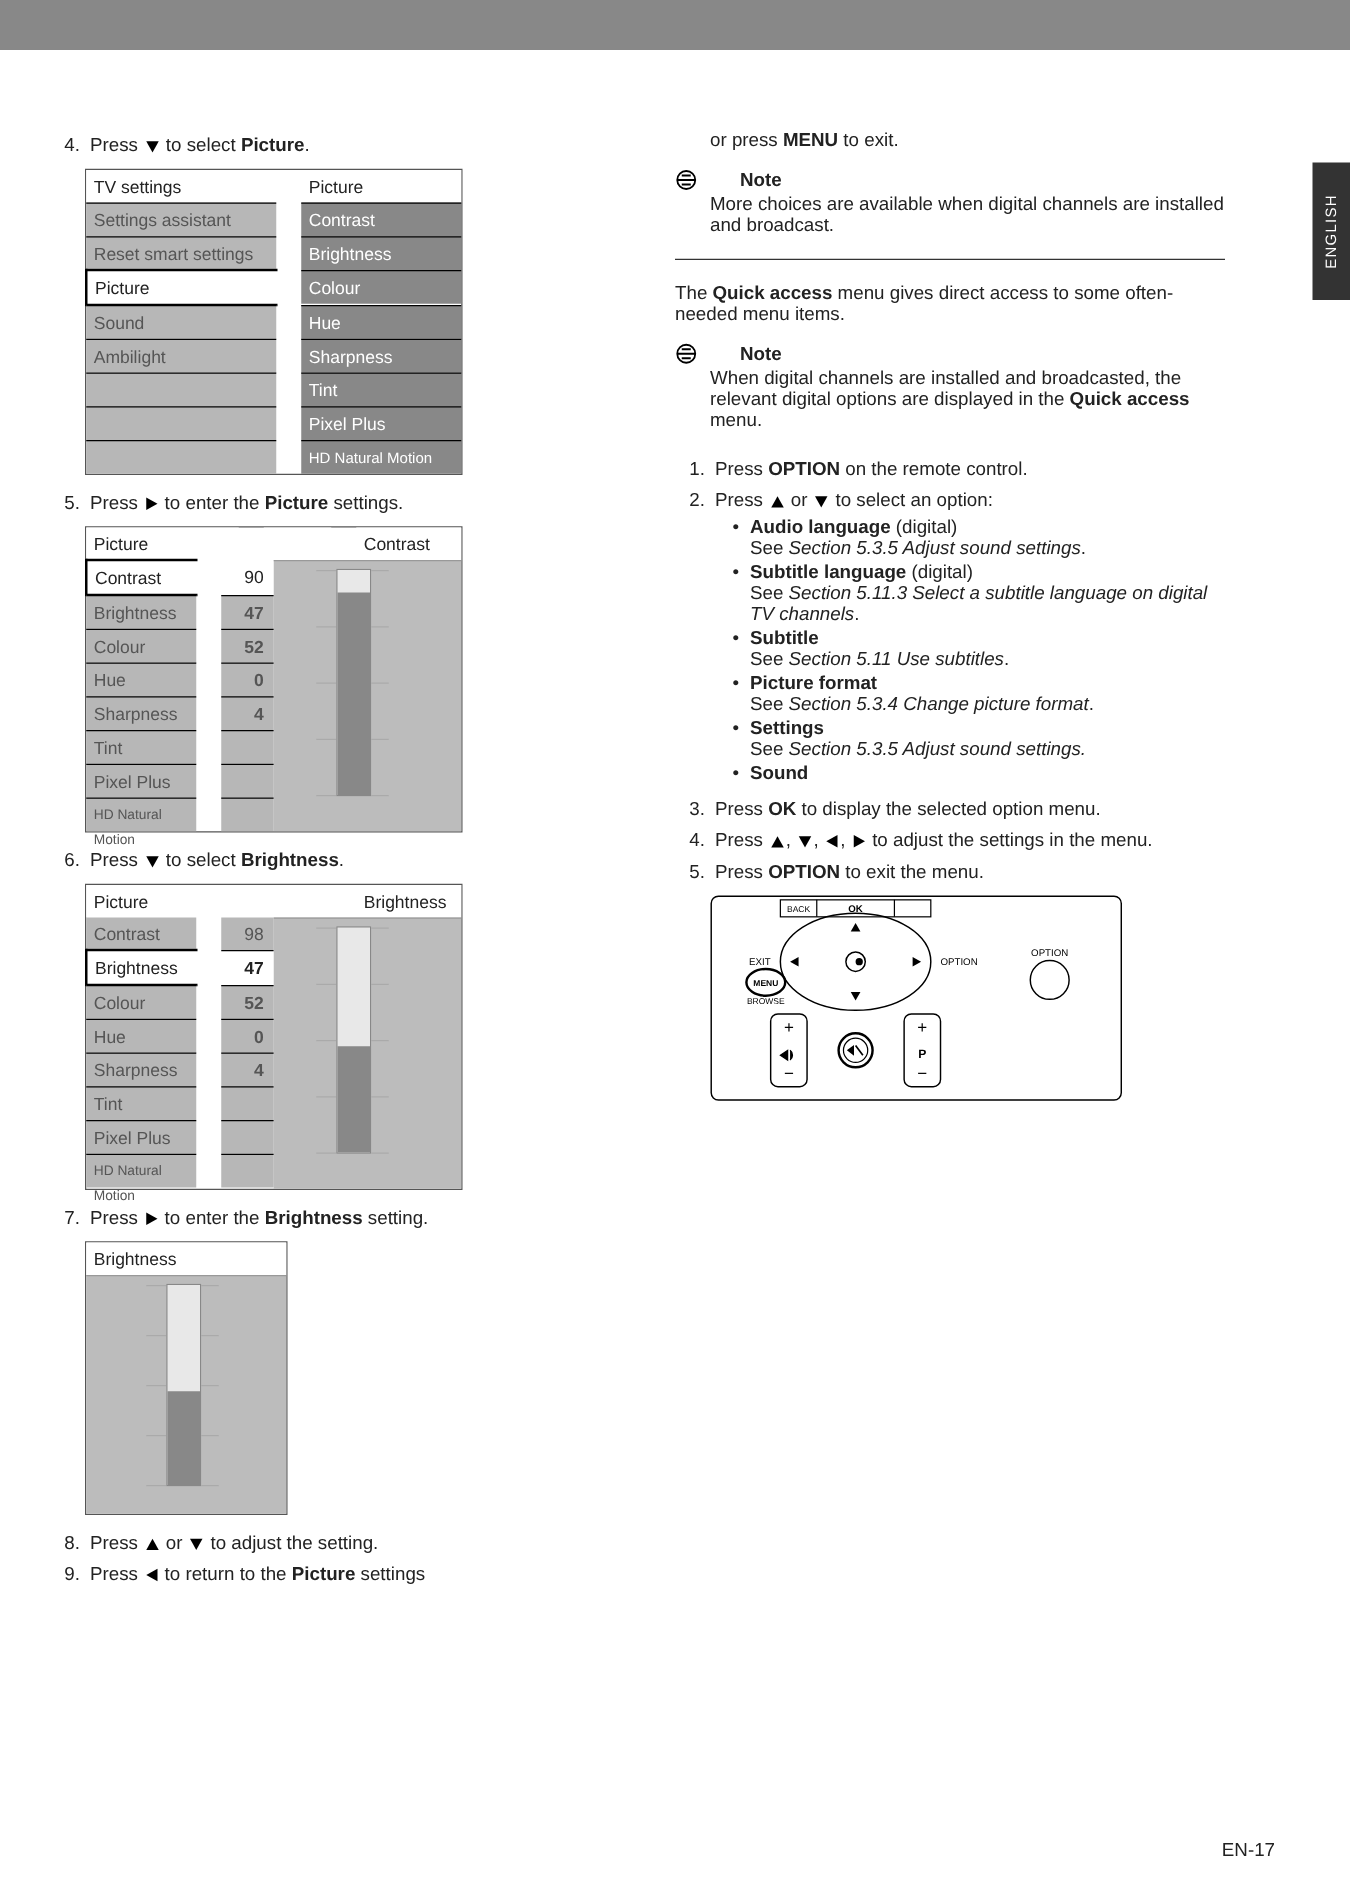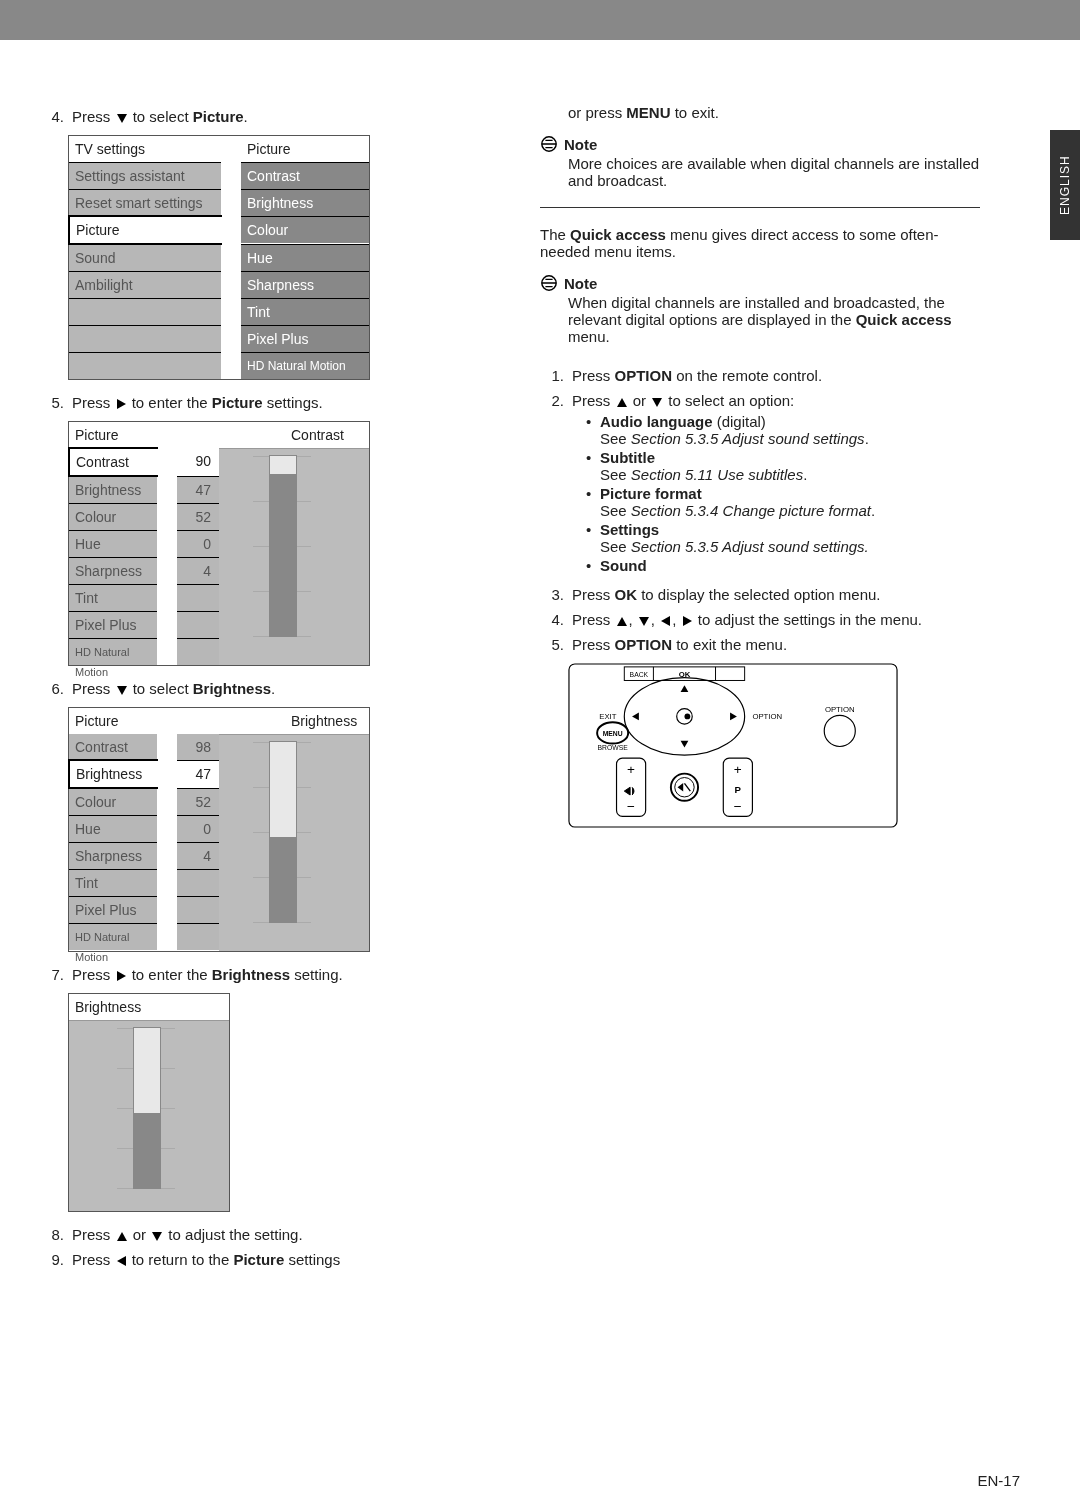--- a/index.html
+++ b/index.html
@@ -73,21 +73,21 @@
   }
   .menu-row { display: flex; gap: 20px; }
   .menu-row > div {
     padding: 3px 6px;
     height: 20px;
     line-height: 20px;
     border-top: 1px solid #000000;
   }
   .menu-row:first-child > div { border-top: none; font-weight: normal; }
   .menu-col-a { width: 120px; }
-  .menu-col-b { width: 34px; text-align: right; padding-right: 8px !important; color: #666; }
+  .menu-col-b { width: 34px; text-align: right; padding-right: 8px !important; color: #666; font-weight: bold; }
   .menu-col-c { flex: 1; position: relative; }
   .menu1 .menu-col-a { width: 140px; }
   .menu1 .menu-col-c { width: 160px; }
   .hdr { background: #fff; color: #222; }
   .grey-cell { background: #b7b7b7; color: #555; }
   .dgrey-cell { background: #888; color: #fff; }
   .white-cell { background: #fff; color: #222; }
   .selected-left { border: 2px solid #000 !important; border-right: none !important; margin: -1px; }
   .menu2 .menu-col-a { width: 110px; }
   .menu2 .menu-col-b { width: 40px; }
@@ -125,20 +125,21 @@
     border-top: 1px solid #999;
     height: 175px;
     position: relative;
   }
 
   .note-head {
     display: flex;
     align-items: center;
     font-weight: bold;
     margin: 14px 0 0 0;
+    gap: 28px;
   }
   .note-icon {
     display: inline-block;
     width: 18px; height: 18px;
     margin-right: 6px;
   }
   .note-body { margin-left: 28px; margin-top: 2px; }
   hr.sep { border: none; border-top: 1px solid #333; margin: 18px 0; }
   h4.sub {
     font-size: 16px;
@@ -429,20 +430,21 @@
         <span>Press </span><span class="bold">OPTION</span><span> on the remote control.</span>
       </div>
     </div>
 
     <div class="step">
       <div class="step-num">2.</div>
       <div class="step-body">
         <span>Press </span><span class="tri tri-up"></span><span> or </span><span class="tri tri-down"></span><span> to select an option:</span>
         <ul class="bullets">
           <li><span class="bold">Audio language</span><span> (digital)</span><br><span>See </span><span class="ital">Section 5.3.5 Adjust sound settings</span><span>.</span></li>
+          <li><span class="bold">Subtitle language</span><span> (digital)</span><br><span>See </span><span class="ital">Section 5.11.3 Select a subtitle language on digital TV channels</span><span>.</span></li>
           <li><span class="bold">Subtitle</span><br><span>See </span><span class="ital">Section 5.11 Use subtitles</span><span>.</span></li>
           <li><span class="bold">Picture format</span><br><span>See </span><span class="ital">Section 5.3.4 Change picture format</span><span>.</span></li>
           <li><span class="bold">Settings</span><br><span>See </span><span class="ital">Section 5.3.5 Adjust sound settings.</span></li>
           <li><span class="bold">Sound</span></li>
         </ul>
       </div>
     </div>
 
     <div class="step">
       <div class="step-num">3.</div>

